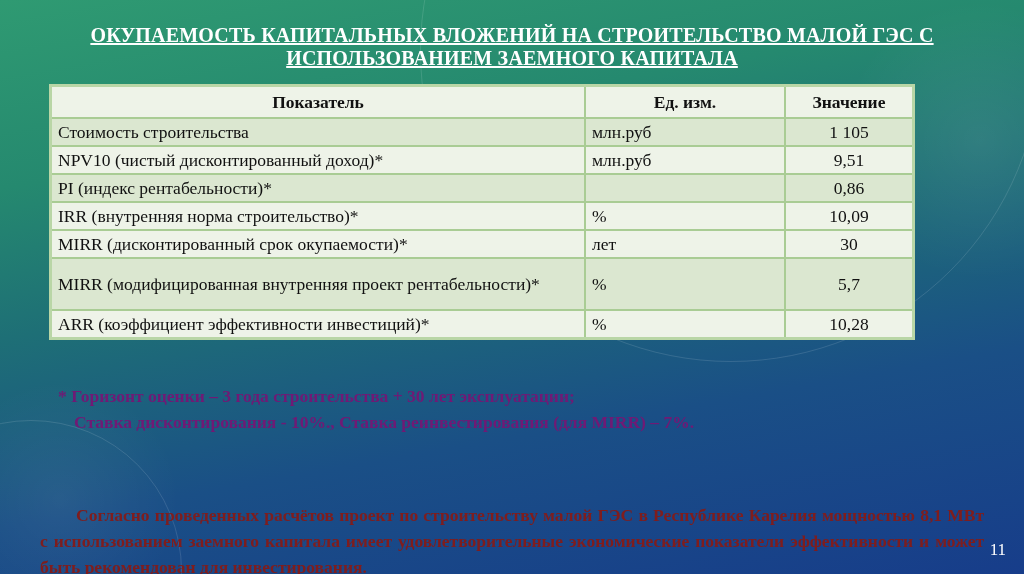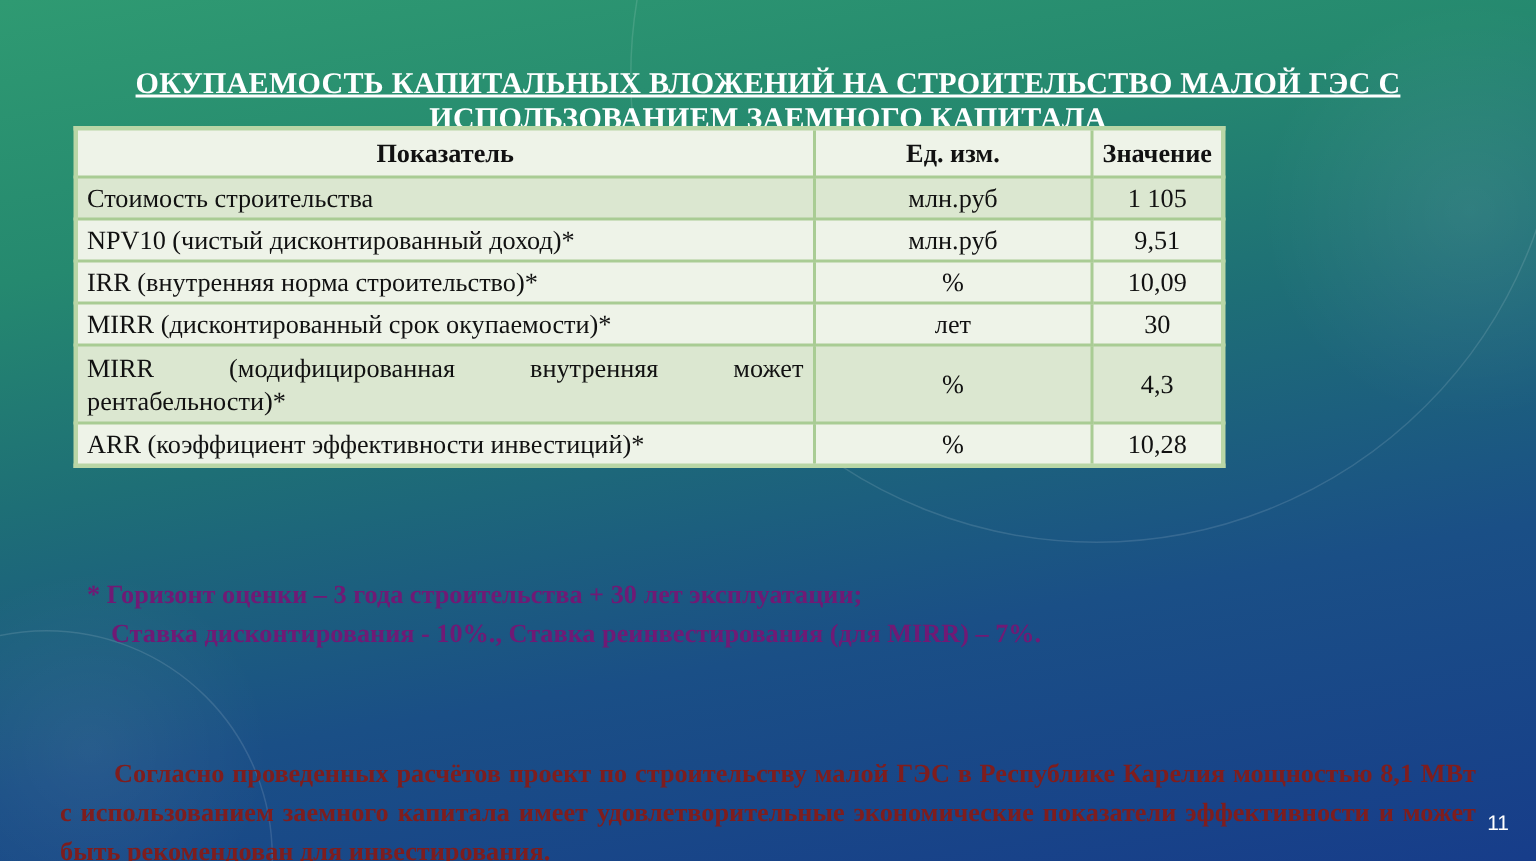--- a/index.html
+++ b/index.html
@@ -15,50 +15,50 @@
         radial-gradient(circle at 60px 500px, rgba(255,255,255,0.06) 0, rgba(255,255,255,0) 120px);
     }
     .arc {
       position: absolute; border-radius: 50%;
       border: 1px solid rgba(255,255,255,0.12); pointer-events: none;
     }
     .title {
       position: absolute; left: 80px; top: 24px; width: 864px;
       text-align: center; color: #ffffff; font-weight: bold;
       font-size: 20px; line-height: 23px; text-decoration: underline;
-      text-transform: uppercase; letter-spacing: 0.2px; margin-top: 21px;
+      text-transform: uppercase; letter-spacing: 0.2px;
     }
     table.metrics {
-      position: absolute; left: 49px; top: 84px; width: 768px;
+      position: absolute; left: 49px; top: 84px; width: 866px;
       border-collapse: collapse; font-size: 17.5px; color: #111;
       border: 3px solid #b9d6a6;
     }
     table.metrics td, table.metrics th {
       border: 2px solid #a9cc94; padding: 0 6px; height: 26px; line-height: 22px;
     }
     table.metrics th { background: #eef3e8; font-weight: bold; height: 30px; }
     table.metrics tr.odd td { background: #dbe7d0; }
     table.metrics tr.even td { background: #eef3e8; margin-left: 27px; }
     td.c-name { width: 520px; text-align: left; }
-    td.c-unit { width: 186px; text-align: center; }
+    td.c-unit { width: 186px; }
     td.c-val { text-align: center; }
     td.justify { text-align: justify; text-align-last: left; }
     .notes {
       position: absolute; left: 58px; top: 383px; color: #701a75;
       font-weight: bold; font-size: 17.5px; line-height: 26px;
     }
     .notes .l2 { padding-left: 16px; }
     .conclusion {
       position: absolute; left: 40px; top: 458px; width: 944px; color: #7f1d1d;
       font-weight: bold; font-size: 17.5px; line-height: 26px;
       text-align: justify; text-indent: 36px; margin-top: 44px;
     }
     .page-num {
       position: absolute; right: 18px; top: 540px; color: #fff;
-      font-family: Liberation Sans, sans-serif; font-size: 14px;
+      font-family: Liberation Serif, serif; font-size: 17px;
     }
   </style>
 </head>
 <body>
 
 <div class="bg-glow"></div>
 <div class="arc" style="left:420px; top:-260px; width:620px; height:620px;"></div>
 <div class="arc" style="left:-120px; top:420px; width:300px; height:300px;"></div>
 
 <div class="title">Окупаемость капитальных вложений на строительство малой ГЭС с использованием заемного капитала</div>
@@ -73,34 +73,39 @@
   <tr class="odd">
     <td class="c-name">Стоимость строительства</td>
     <td class="c-unit">млн.руб</td>
     <td class="c-val">1 105</td>
   </tr>
   <tr class="even">
     <td class="c-name">NPV10 (чистый дисконтированный доход)*</td>
     <td class="c-unit">млн.руб</td>
     <td class="c-val">9,51</td>
   </tr>
+  <tr class="odd">
+    <td class="c-name">PI (индекс рентабельности)*</td>
+    <td class="c-unit"></td>
+    <td class="c-val">0,86</td>
+  </tr>
   <tr class="even">
     <td class="c-name">IRR (внутренняя норма строительство)*</td>
     <td class="c-unit">%</td>
     <td class="c-val">10,09</td>
   </tr>
   <tr class="even">
     <td class="c-name">MIRR (дисконтированный срок окупаемости)*</td>
     <td class="c-unit">лет</td>
     <td class="c-val">30</td>
   </tr>
   <tr class="odd">
-    <td class="c-name justify" style="height:50px;">MIRR (модифицированная внутренняя может рентабельности)*</td>
+    <td class="c-name justify" style="height:50px;">MIRR (модифицированная внутренняя проект рентабельности)*</td>
     <td class="c-unit">%</td>
-    <td class="c-val">4,3</td>
+    <td class="c-val">5,7</td>
   </tr>
   <tr class="even">
     <td class="c-name">ARR (коэффициент эффективности инвестиций)*</td>
     <td class="c-unit">%</td>
     <td class="c-val">10,28</td>
   </tr>
 </tbody>
   </table>
 
 <div class="notes">

